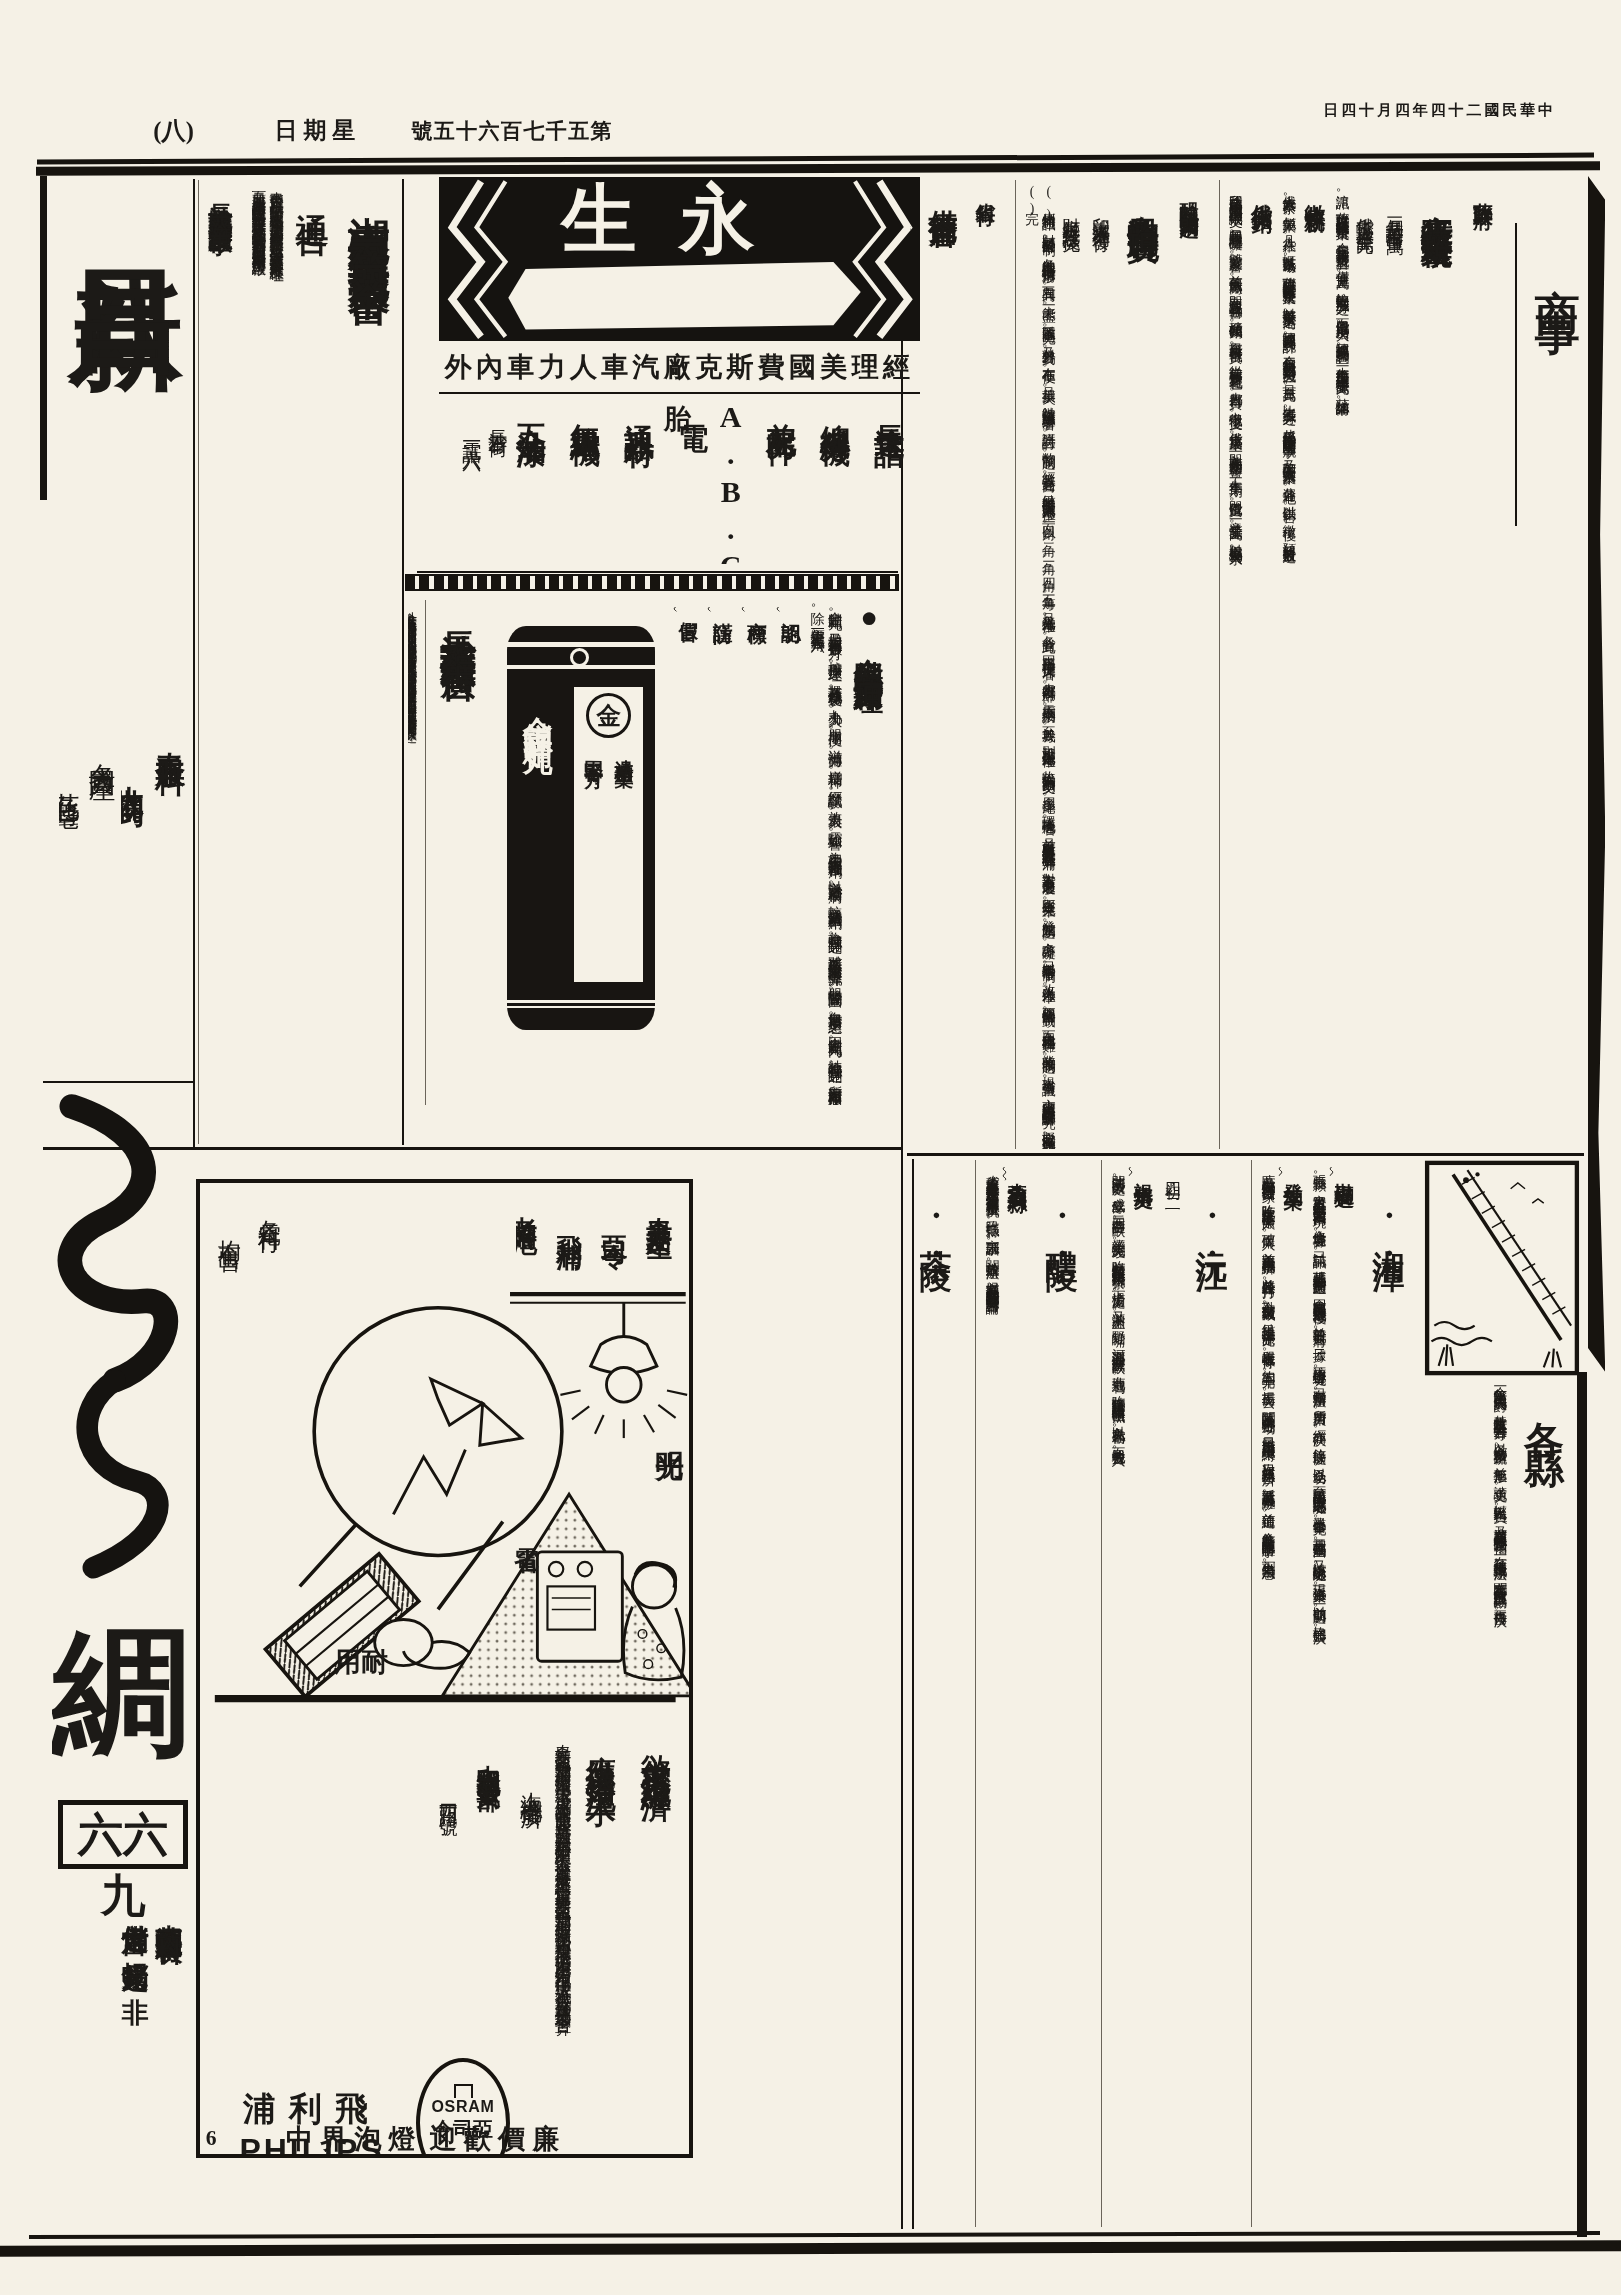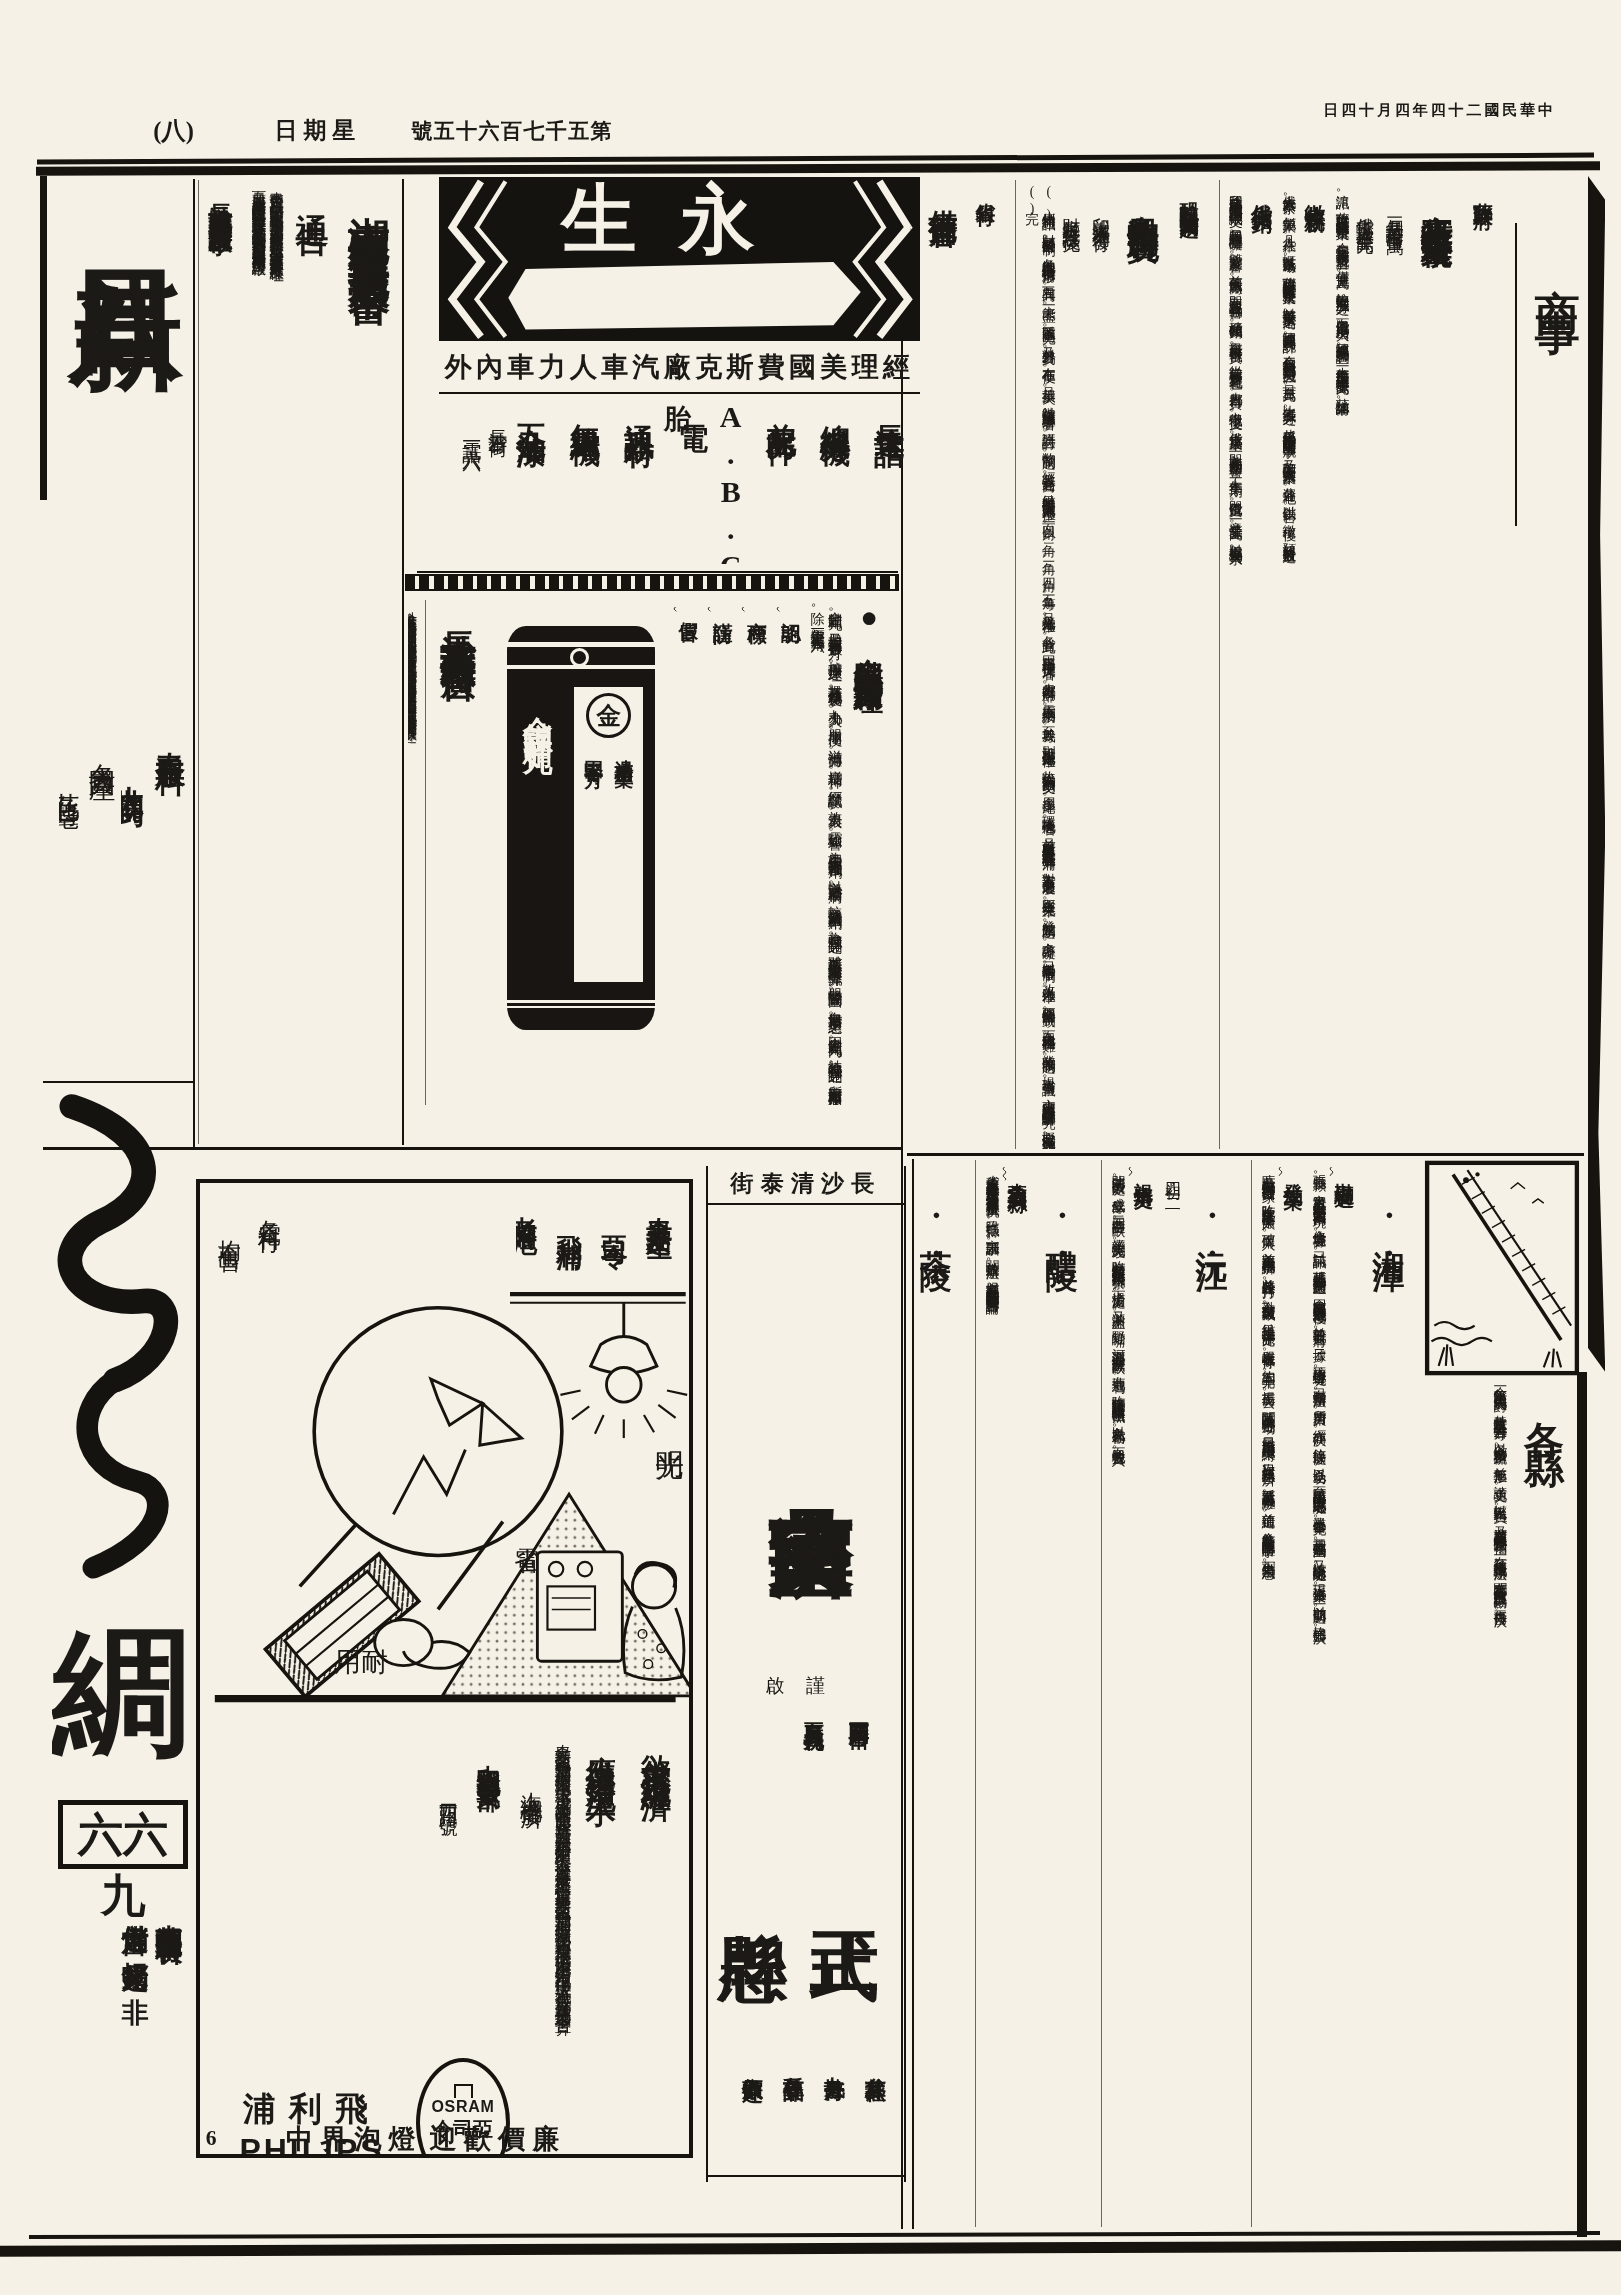--- a/index.html
+++ b/index.html
@@ -28,21 +28,21 @@
   .coname{font-size:32px;font-weight:bold;letter-spacing:10px;padding:43px 5.8px 0 5.8px}
   .coname::before{content:"●";font-size:13px;display:inline;letter-spacing:2.9px}
   .coname::after{content:"●";font-size:13px;display:inline;letter-spacing:2.9px}
   .codate{font-size:16px;padding:5.8px 1.4px}
   .wavy{font-size:19.5px;font-weight:bold;letter-spacing:2.2px;text-decoration:underline wavy 1.4px #17140f;padding:2.9px 3.6px}
   
   .ysitem{font-size:30px;font-weight:bold;letter-spacing:4.3px;padding:0 6.5px}
   .chain{background-image:repeating-linear-gradient(90deg,#17140f 0 10px,#f5f1e6 10px 14.4px);border-top:2.2px solid #17140f;border-bottom:2.2px solid #17140f}
   .bigbrush{font-weight:bold}
   .boxnum{border:5px solid #17140f;font-weight:bold;text-align:center}
-  .lamp-label{font-weight:normal}
+  .lamp-label{font-weight:bold}
   svg{display:block}
 </style>
 </head>
 <body>
 
 <div class="page">
 
   <div class="abs mast rtlh" style="left:108px;top:114px;width:86px;font-size:24.5px">(八)</div>
   <div class="abs mast rtlh" style="left:238px;top:115px;width:123px;font-size:23px;letter-spacing:5.8px">星期日</div>
   <div class="abs mast rtlh" style="left:375px;top:117px;width:238px;font-size:21px;letter-spacing:1.4px">第五千七百六十五號</div>
@@ -331,35 +331,15 @@
       <div style="font-size:16px;font-weight:bold;letter-spacing:0.7px;font-family:'Liberation Sans','DejaVu Sans',sans-serif">OSRAM</div>
       <div class="rtlh" style="font-size:20px;font-weight:bold">亞司令</div>
     </div>
     <div style="position:absolute;left:43px;top:938px;width:404px;font-size:27px;font-weight:bold">
       <span class="rtlh" style="letter-spacing:7.2px">廉價歡迎</span>
       <span class="rtlh" style="letter-spacing:7.2px;margin-left:43px">燈泡界中</span>
     </div>
     <div style="position:absolute;left:5.8px;bottom:2.9px;font-size:21.6px;font-weight:bold">6</div>
   </div>
 
-  <div class="abs clip" style="left:706px;top:1166px;width:200px;height:1016px;border-left:2.2px solid #17140f;border-right:2.2px solid #17140f">
-    <div class="rtlh" style="height:39px;line-height:36px;text-align:center;font-size:23px;font-weight:bold;letter-spacing:7.2px;border-bottom:2.9px solid #17140f">長沙清泰街</div>
-    <div class="v bigbrush" style="margin:4.3px auto 0 auto;height:461px;width:144px;font-size:86px;line-height:1.55;text-align:center">吳濟南藥室</div>
-    <div class="rtlh" style="text-align:center;font-size:19px;letter-spacing:21.6px;margin-top:2.9px">謹啟</div>
-    <div class="v" style="margin:7.2px auto 0 auto;height:166px;width:151px">
-      <div style="font-size:21px;font-weight:bold;letter-spacing:1.4px;padding:0 8.6px">國曆四月十一日</div>
-      <div style="font-size:21px;font-weight:bold;letter-spacing:1.4px;padding:0 8.6px">夏曆三月初九日</div>
-    </div>
-    <div class="v" style="margin:4.3px auto 0 auto;height:173px;width:166px">
-      <div class="bigbrush" style="font-size:69px;line-height:1.15;padding:0 5.8px">正式</div>
-      <div class="bigbrush" style="font-size:69px;line-height:1.15;padding:0 5.8px">懸牌</div>
-    </div>
-    <div class="v" style="margin:10px auto 0 auto;height:108px;width:180px;font-size:21px;font-weight:bold;letter-spacing:1.4px">
-      <div style="padding:0 6.5px">參茸燕桂</div>
-      <div style="padding:0 6.5px">丸散膏丹</div>
-      <div style="padding:0 6.5px">各種藥品</div>
-      <div style="padding:0 6.5px">廉價歡迎</div>
-    </div>
-    <div class="rtlh" style="height:37px;line-height:36px;text-align:center;font-size:21.6px;letter-spacing:10px;border-top:2.9px solid #17140f;margin-top:7.2px">電話六二二</div>
-  </div>
 
 </div>
 
 
 </body></html>

